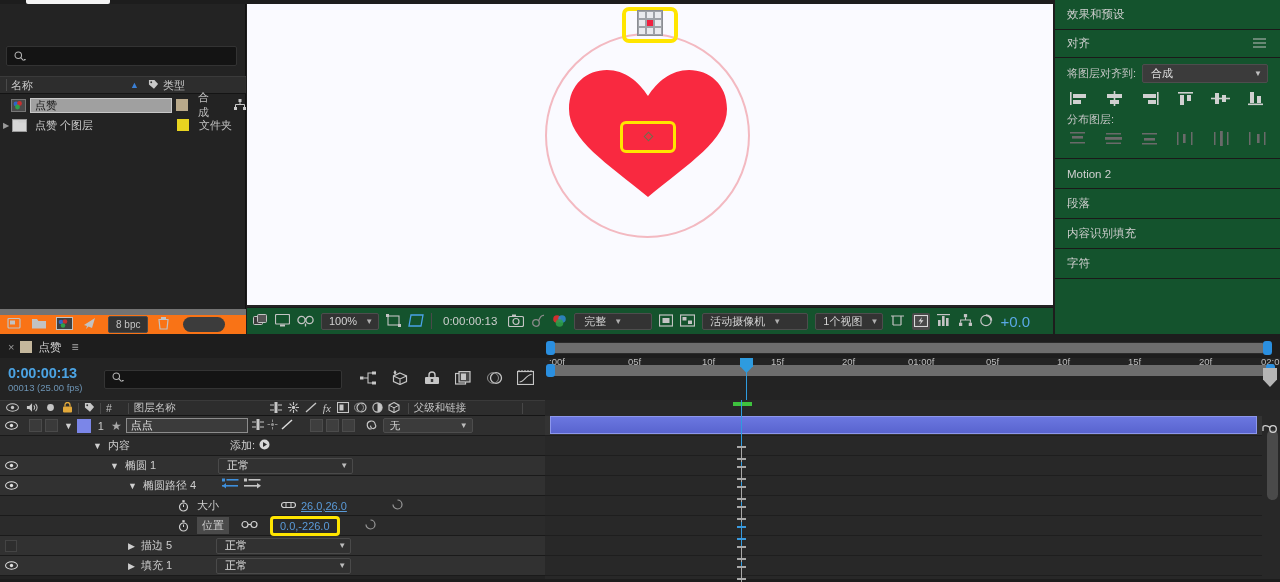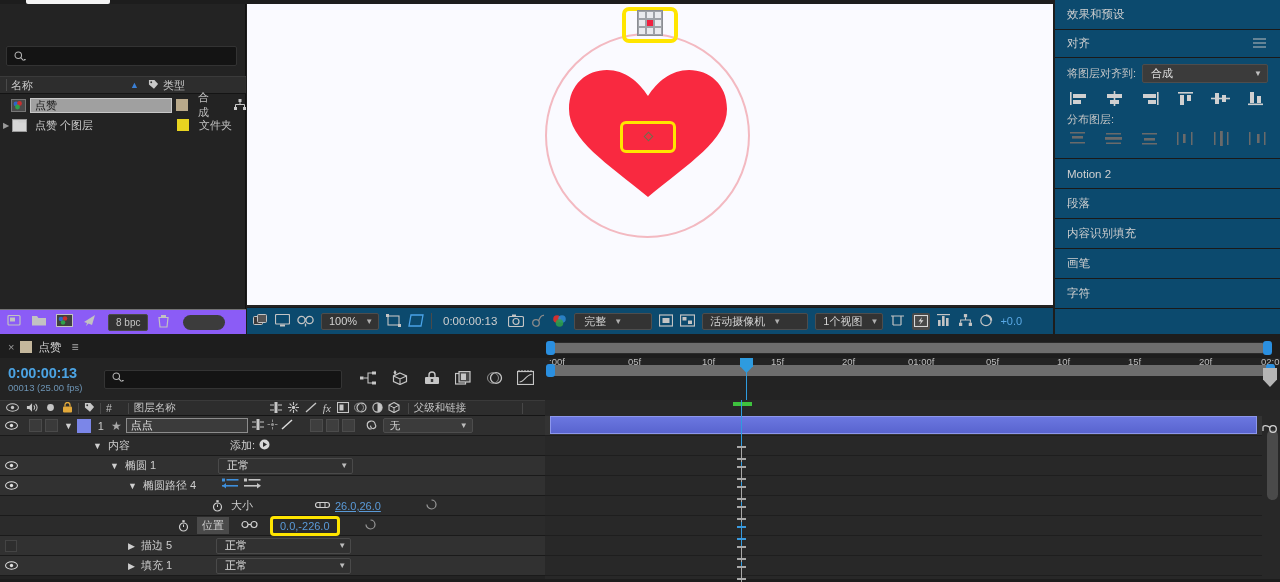--- a/index.html
+++ b/index.html
@@ -64,22 +64,22 @@
     padding: 0 4px; font-size: 11px;
   }
   .pp-row.r1 .nm { width: 142px; background: #a0a0a0; color: #111; border:1px solid #c8c8c8;}
   .pp-row .swatch { width: 12px; height: 12px; margin-left: 4px; flex:none; }
   .pp-row .typ { margin-left: 10px; color: #c0c0c0; }
   .pp-row .tree { margin-left: 16px; color: #c0c0c0; }
 
   
   .pp-bottom {
     position: absolute; left: 0; top: 305px; width: 246px; height: 25px;
-    background: #8b5cf6; display: flex; align-items: center; gap: 9px; padding-left: 6px;
-    border-top: 1px solid #737373;
+    background: #f97316; display: flex; align-items: center; gap: 9px; padding-left: 6px;
+    border-top: 6px solid #737373;
   }
   .pp-bottom .bpc {
     font-size: 10px; color: #c4c4c4; background: #333; border:1px solid #4a4a4a;
     border-radius: 2px; padding: 2px 7px; margin-left: 2px;
   }
   .pp-bottom .pill { width: 42px; height: 15px; border-radius: 8px; background: #3c3c3c; margin-left: 4px; }
 
   
   .comp-panel {
     position: absolute; left: 247px; top: 4px; width: 806px; height: 330px;
@@ -110,40 +110,40 @@
     position: absolute; left: 390px; top: 6px; width: 26px; height: 26px;
     background: #d7d9de; border: 1px solid #8b8d92;
     display: grid; grid-template-columns: repeat(3,1fr); grid-template-rows: repeat(3,1fr);
   }
   .topwidget i { border: 0.5px solid #9fa2a8; background: #e9eaee; }
   .topwidget i.c { background: #f02040; }
 
   
   .comp-toolbar {
     position: absolute; left: 0; top: 303px; width: 806px; height: 27px;
-    background: #0c4a6e; display: flex; align-items: center; gap: 7px;
+    background: #14532d; display: flex; align-items: center; gap: 7px;
     padding-left: 6px; font-size: 11px; color: #c9c9c9;
     border-top:1px solid #1a1a1a;
   }
   .ct-sel {
     background: #333; border: 1px solid #4d4d4d; border-radius: 2px;
     height: 17px; display: flex; align-items: center; padding: 0 4px 0 7px; gap: 8px;
     color: #d3d3d3; font-size: 11px;
   }
   .ct-sel .cv { font-size: 8px; color: #b0b0b0; }
   .ct-tc { color: #cfcfcf; font-size: 11.5px; margin: 0 4px; }
-  .ct-plus { color: #5aa9e6; font-size: 11px; }
+  .ct-plus { color: #5aa9e6; font-size: 15px; }
   .ct-btn { width:18px; height:17px; display:flex; align-items:center; justify-content:center;}
   .ct-btn.on { background:#4a4a4a; border-radius:2px; }
   .vsep { width:1px; height:16px; background:#4a4a4a; }
 
   
   .right-panel {
     position: absolute; left: 1055px; top: 0; width: 225px; height: 334px;
-    background: #0c4a6e;
+    background: #14532d;
   }
   .rp-section {
     border-bottom: 1px solid #1a1a1a; padding-left: 12px;
     display: flex; align-items: center; font-size: 11.5px; color: #cfcfcf;
     height: 30px;
   }
   .rp-section .burger { margin-left: auto; margin-right: 14px; color:#bdbdbd; font-size: 12px;}
   .rp-align-body { padding: 6px 12px 8px 12px; border-bottom: 1px solid #1a1a1a; }
   .rp-label { font-size: 11px; color: #c6c6c6; }
   .rp-alignrow { display: flex; align-items: center; gap: 6px; margin-bottom: 7px; }
@@ -667,23 +667,20 @@
     </div>
 
     <div class="rp-section">
       <span>Motion 2</span>
     </div>
     <div class="rp-section">
       <span>段落</span>
     </div>
     <div class="rp-section">
       <span>内容识别填充</span>
-    </div>
-    <div class="rp-section">
-      <span>画笔</span>
     </div>
     <div class="rp-section">
       <span>字符</span>
     </div>
   </div>
 
   <div class="timeline">
 
     <div class="tl-tabbar">
       <span class="x">×</span>
@@ -971,21 +968,21 @@
         <span class="ic">
           <svg width="18" height="13" viewBox="0 0 18 13">
               <rect x="0" y="0.5" width="3" height="3" fill="#c4c4c4"></rect>
               <rect x="4.5" y="1" width="12" height="1.6" fill="#c4c4c4"></rect>
               <rect x="0" y="7" width="14" height="1.6" fill="#c4c4c4"></rect>
               <path d="M13 5 L17 7.8 L13 10.5 Z" fill="#c4c4c4"></path>
             </svg>
         </span>
       </div>
 
-      <div class="lrow alt" style="background:#2b2b2b;padding-left:34px;">
+      <div class="lrow alt" style="background:#2b2b2b;">
         <span style="width:176px;"></span>
         <span class="stopwatch">
           <svg width="11" height="12" viewBox="0 0 11 12">
               <circle cx="5.5" cy="7" r="4" fill="none" stroke="#cfcfcf" stroke-width="1.2"></circle>
               <rect x="4.3" y="0.2" width="2.4" height="2" fill="#cfcfcf"></rect>
               <path d="M5.5 4.5 V7" stroke="#cfcfcf" stroke-width="1"></path>
             </svg>
         </span>
         <span style="width:7px;"></span>
         <span class="prop-name">大小</span>

